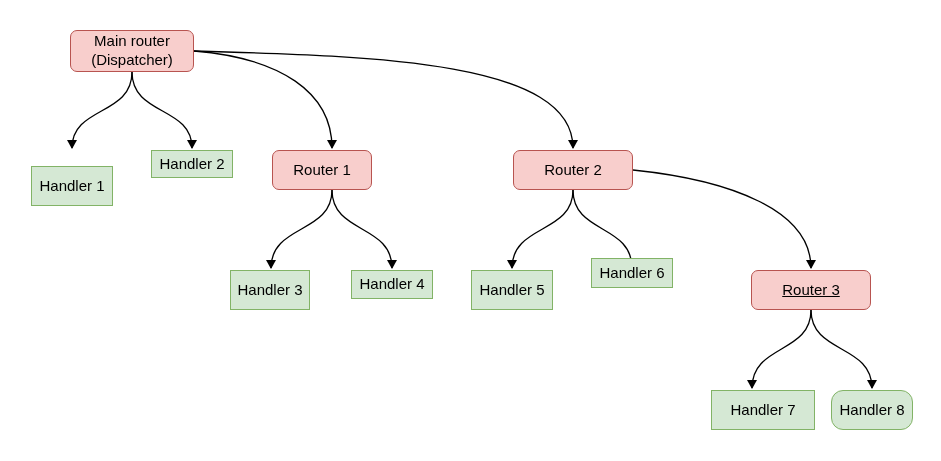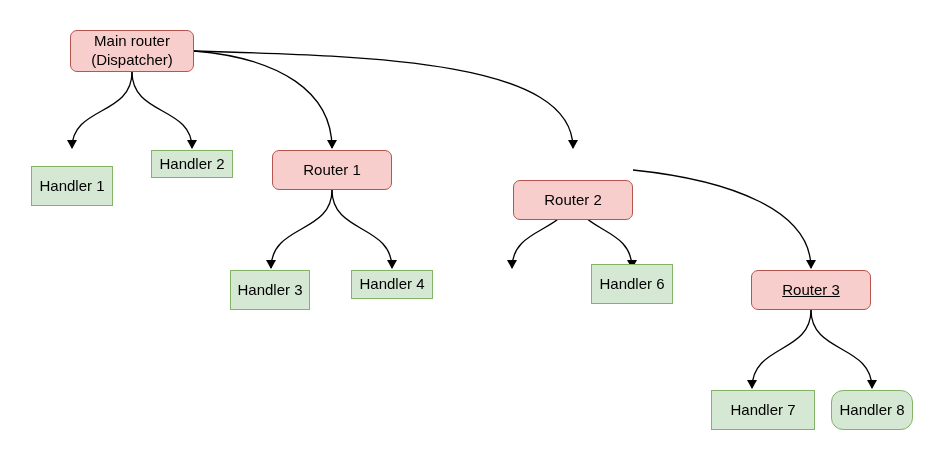--- a/index.html
+++ b/index.html
@@ -80,38 +80,41 @@
   </div>
 
   <div class="node handler" style="left:31px; top:150px; width:82px; height:40px;margin-top:16px;">
     <span class="label">Handler 1</span>
   </div>
 
   <div class="node handler" style="left:151px; top:150px; width:82px; height:28px;">
     <span class="label">Handler 2</span>
   </div>
 
-  <div class="node router" style="left:272px; top:150px; width:120px; height:40px;">
+  <div class="node router" style="left:272px; top:150px; width:100px; height:40px;">
     <span class="label">Router 1</span>
   </div>
 
-  <div class="node router" style="left:513px; top:150px; width:120px; height:40px;margin-top:30px;">
+  <div class="node router" style="left:513px; top:150px; width:120px; height:40px;">
     <span class="label">Router 2</span>
   </div>
 
   <div class="node handler" style="left:230px; top:270px; width:80px; height:40px;">
     <span class="label">Handler 3</span>
   </div>
 
   <div class="node handler" style="left:351px; top:270px; width:82px; height:29px;">
     <span class="label">Handler 4</span>
   </div>
 
+  <div class="node handler" style="left:471px; top:270px; width:82px; height:40px;">
+    <span class="label">Handler 5</span>
+  </div>
 
-  <div class="node handler" style="left:591px; top:264px; width:82px; height:40px;">
+  <div class="node handler" style="left:591px; top:258px; width:82px; height:30px;">
     <span class="label">Handler 6</span>
   </div>
 
   <div class="node router" style="left:751px; top:270px; width:120px; height:40px;text-decoration:underline;">
     <span class="label">Router 3</span>
   </div>
 
   <div class="node handler" style="left:711px; top:390px; width:104px; height:40px;">
     <span class="label">Handler 7</span>
   </div>

